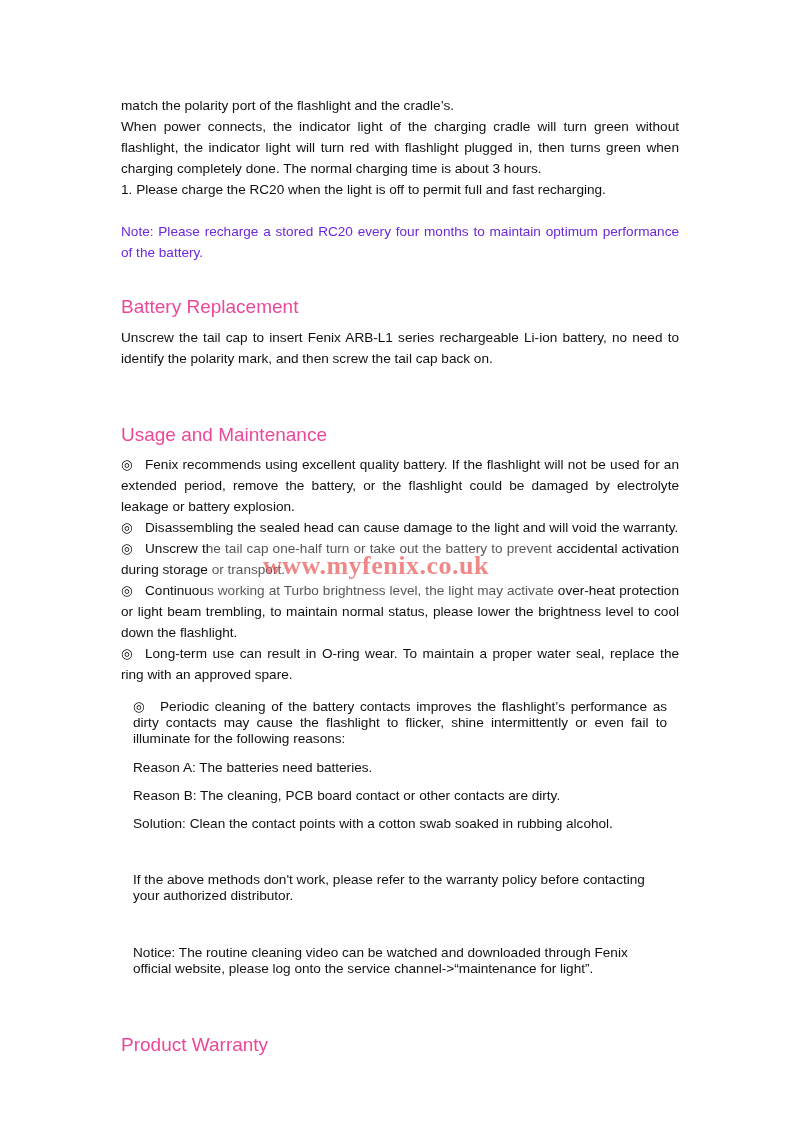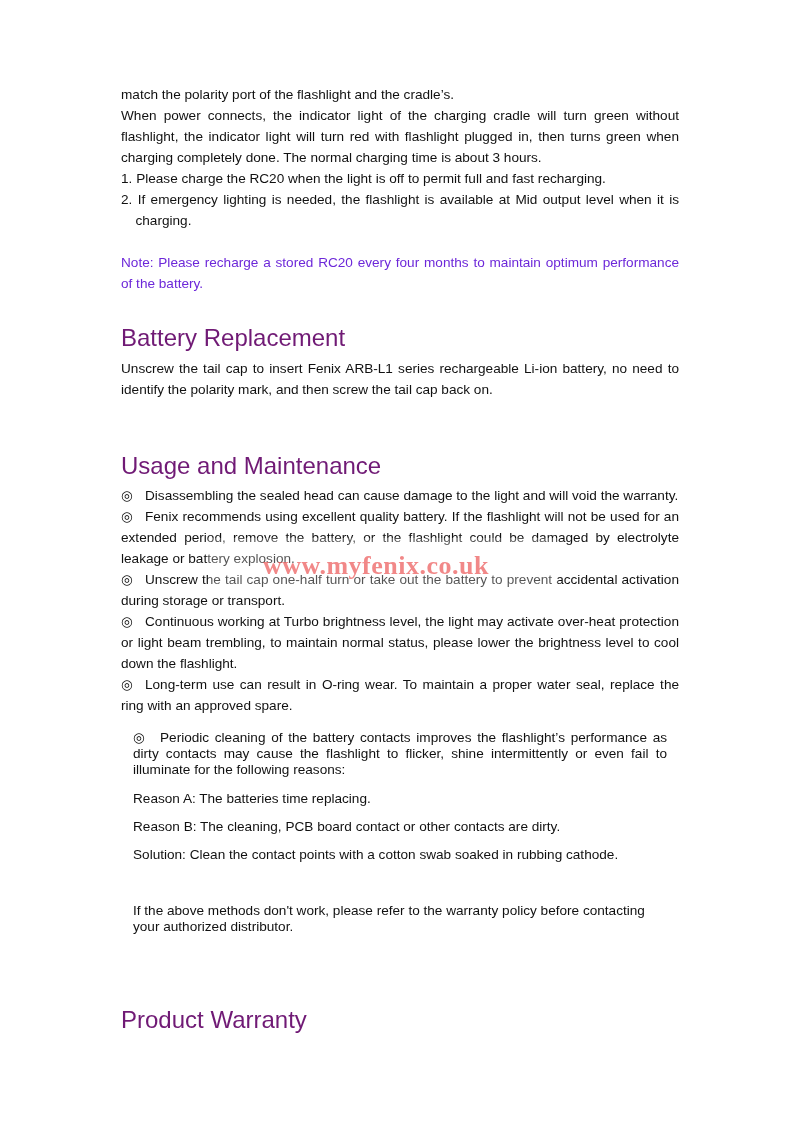--- a/index.html
+++ b/index.html
@@ -11,21 +11,21 @@
       width: 800px;
       height: 1132px;
       position: relative;
       overflow: hidden;
       font-family: "Liberation Sans", sans-serif;
       color: #111111;
     }
     .page {
       position: absolute;
       left: 121px;
-      top: 84px;
+      top: 95px;
       width: 558px;
       font-size: 13.6px;
     }
     .p21 {
       line-height: 21px;
       margin: 0;
       text-align: justify;
     }
     .p16 {
       line-height: 16.2px;
@@ -35,25 +35,25 @@
     .left { text-align: left; }
     .numbered {
       padding-left: 14.5px;
       text-indent: -14.5px;
       text-align: justify;
     }
     .note {
       color: #6d28d9;
     }
     .heading {
-      font-size: 24px;
+      font-size: 19px;
       font-weight: normal;
       margin: 0;
       line-height: 24px;
-      color: #701a75;
+      color: #ec4899;
     }
     .gap21 { height: 21px; }
     .bullet-sym {
       display: inline-block;
       width: 24px;
     }
     .watermark {
       position: absolute;
       left: 263px;
       top: 551px;
@@ -76,52 +76,52 @@
     }
   </style>
 </head>
 <body>
 
 <div class="page">
 
   <p class="p21 left">match the polarity port of the flashlight and the cradle’s.</p>
   <p class="p21">When power connects, the indicator light of the charging cradle will turn green without flashlight, the indicator light will turn red with flashlight plugged in, then turns green when charging completely done. The normal charging time is about 3 hours.</p>
   <p class="p21 numbered"><span>1.</span> <span>Please charge the RC20 when the light is off to permit full and fast recharging.</span></p>
-  <p class="p21 numbered"><span>2.</span> <span>If emergency lighting is needed, the flashlight is available at Mid output level when it is charging.</span></p>
   <div class="gap21"></div>
   <p class="p21 note">Note: Please recharge a stored RC20 every four months to maintain optimum performance of the battery.</p>
 
   <div style="height:32px"></div>
 
   <h2 class="heading">Battery Replacement</h2>
   <div style="height:8px"></div>
   <p class="p21">Unscrew the tail cap to insert Fenix ARB-L1 series rechargeable Li-ion battery, no need to identify the polarity mark, and then screw the tail cap back on.</p>
 
   <div style="height:54px"></div>
 
   <h2 class="heading">Usage and Maintenance</h2>
   <div style="height:7px"></div>
 
+  <p class="p21"><span class="bullet-sym">◎</span><span>Fenix recommends using excellent quality battery. If the flashlight will not be used for an extended period, remove the battery, or the flashlight could be damaged by electrolyte leakage or battery explosion.</span></p>
   <p class="p21"><span class="bullet-sym">◎</span><span>Disassembling the sealed head can cause damage to the light and will void the warranty.</span></p>
-  <p class="p21"><span class="bullet-sym">◎</span><span>Fenix recommends using excellent quality battery. If the flashlight will not be used for an extended period, remove the battery, or the flashlight could be damaged by electrolyte leakage or battery explosion.</span></p>
   <p class="p21"><span class="bullet-sym">◎</span><span>Unscrew the tail cap one-half turn or take out the battery to prevent accidental activation during storage or transport.</span></p>
   <p class="p21"><span class="bullet-sym">◎</span><span>Continuous working at Turbo brightness level, the light may activate over-heat protection or light beam trembling, to maintain normal status, please lower the brightness level to cool down the flashlight.</span></p>
   <p class="p21"><span class="bullet-sym">◎</span><span>Long-term use can result in O-ring wear. To maintain a proper water seal, replace the ring with an approved spare.</span></p>
 
   <div style="height:2px"></div>
 
   <p class="p16"><span class="bullet-sym" style="width:27px">◎</span><span>Periodic cleaning of the battery contacts improves the flashlight’s performance as dirty contacts may cause the flashlight to flicker, shine intermittently or even fail to illuminate for the following reasons:</span></p>
-  <p class="p16 left">Reason A: The batteries time replacing.</p>
+  <p class="p16 left">Reason A: The batteries need batteries.</p>
   <p class="p16 left">Reason B: The cleaning, PCB board contact or other contacts are dirty.</p>
-  <p class="p16 left">Solution: Clean the contact points with a cotton swab soaked in rubbing cathode.</p>
+  <p class="p16 left">Solution: Clean the contact points with a cotton swab soaked in rubbing alcohol.</p>
 
   <div style="height:16px"></div>
   <p class="p16 left">If the above methods don't work, please refer to the warranty policy before contacting your authorized distributor.</p>
 
   <div style="height:16px"></div>
+  <p class="p16 left">Notice: The routine cleaning video can be watched and downloaded through Fenix official website, please log onto the service channel-&gt;“maintenance for light”.</p>
 
   <div style="height:44px"></div>
 
   <h2 class="heading">Product Warranty</h2>
 </div>
 
 <div class="fade-zone"></div>
 <div class="watermark">www.myfenix.co.uk</div>
 
 </body></html>

